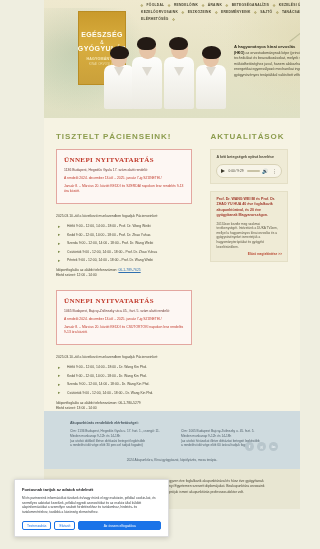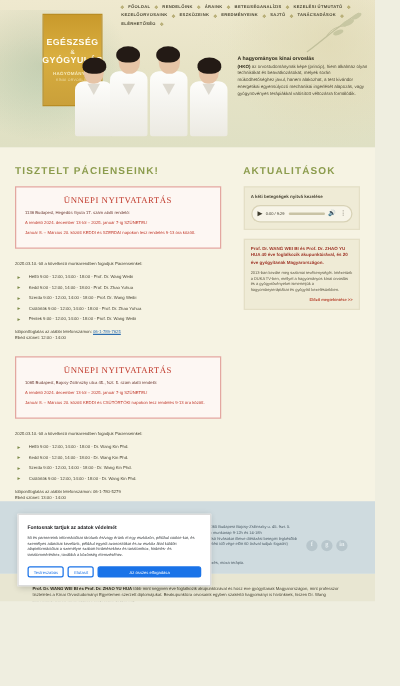--- a/index.html
+++ b/index.html
@@ -2,21 +2,21 @@
 <html><head>
 <meta charset="utf-8">
 <style>
   * { box-sizing: border-box; margin: 0; padding: 0; }
   html, body {
     width: 300px; height: 549px;
     font-family: "Liberation Sans", sans-serif;
     background: #efeee0;
     overflow: hidden;
   }
-  #page { position: relative; width: 300px; height: 481px; overflow: hidden; }
+  #page { position: relative; width: 300px; height: 549px; overflow: hidden; padding-left: 44px; }
 
   
   .hero {
     position: relative; height: 118px; width: 300px;
     background:
       radial-gradient(ellipse 120px 60px at 40px 70px, rgba(214,224,196,.75), rgba(214,224,196,0) 70%),
       radial-gradient(ellipse 140px 70px at 250px 40px, rgba(231,228,198,.8), rgba(231,228,198,0) 70%),
       linear-gradient(180deg,#efe9cf 0%, #e7e3c6 45%, #dfe0c4 100%);
     overflow: hidden;
   }
@@ -88,23 +88,22 @@
   h2.sec-title {
     font-size:8px; letter-spacing:.9px; color:#8c9c4e; font-weight:700;
     text-transform:uppercase; margin-bottom:8px; font-family:"Liberation Sans", sans-serif;
   }
 
   .redbox {
     border:1px solid #e3a7a0; background:#fdf7f3; padding:6px 7px; margin-bottom:10px;
   }
   .redbox h3 {
     font-family:"Liberation Serif", serif;
-    font-size:7px; font-weight:400; color:#c0392b; letter-spacing:.4px; margin-bottom:4px;
+    font-size:7px; font-weight:700; color:#c0392b; letter-spacing:.4px; margin-bottom:4px;
     text-transform:uppercase;
-    text-align:center;
   }
   .redbox p { font-size:3.4px; line-height:5px; color:#a33a2f; margin-bottom:3px; }
   .redbox p.dark { color:#6b3a33; }
   .redbox p.strong { color:#c0392b; }
 
   .lead { font-size:3.4px; line-height:5.2px; color:#4a4636; margin:6px 0 5px; }
   ul.hours { list-style:none; margin:0 0 5px 2px; }
   ul.hours li {
     font-size:3.4px; line-height:5px; color:#4a4636; margin-bottom:3.5px;
     padding-left:9px; position:relative;

